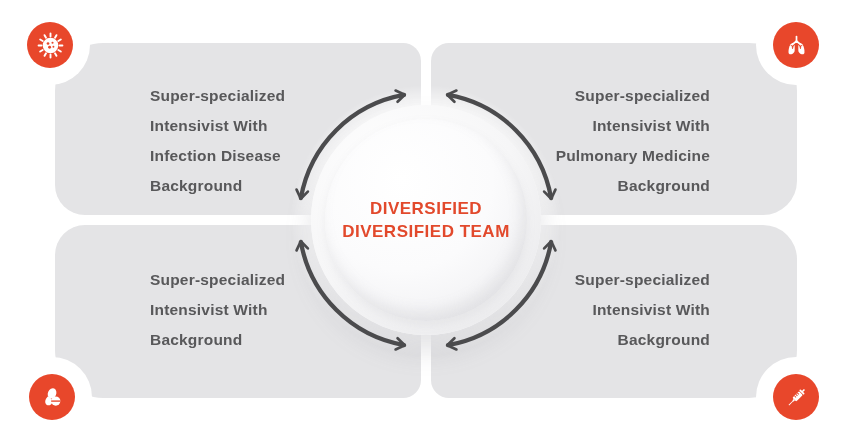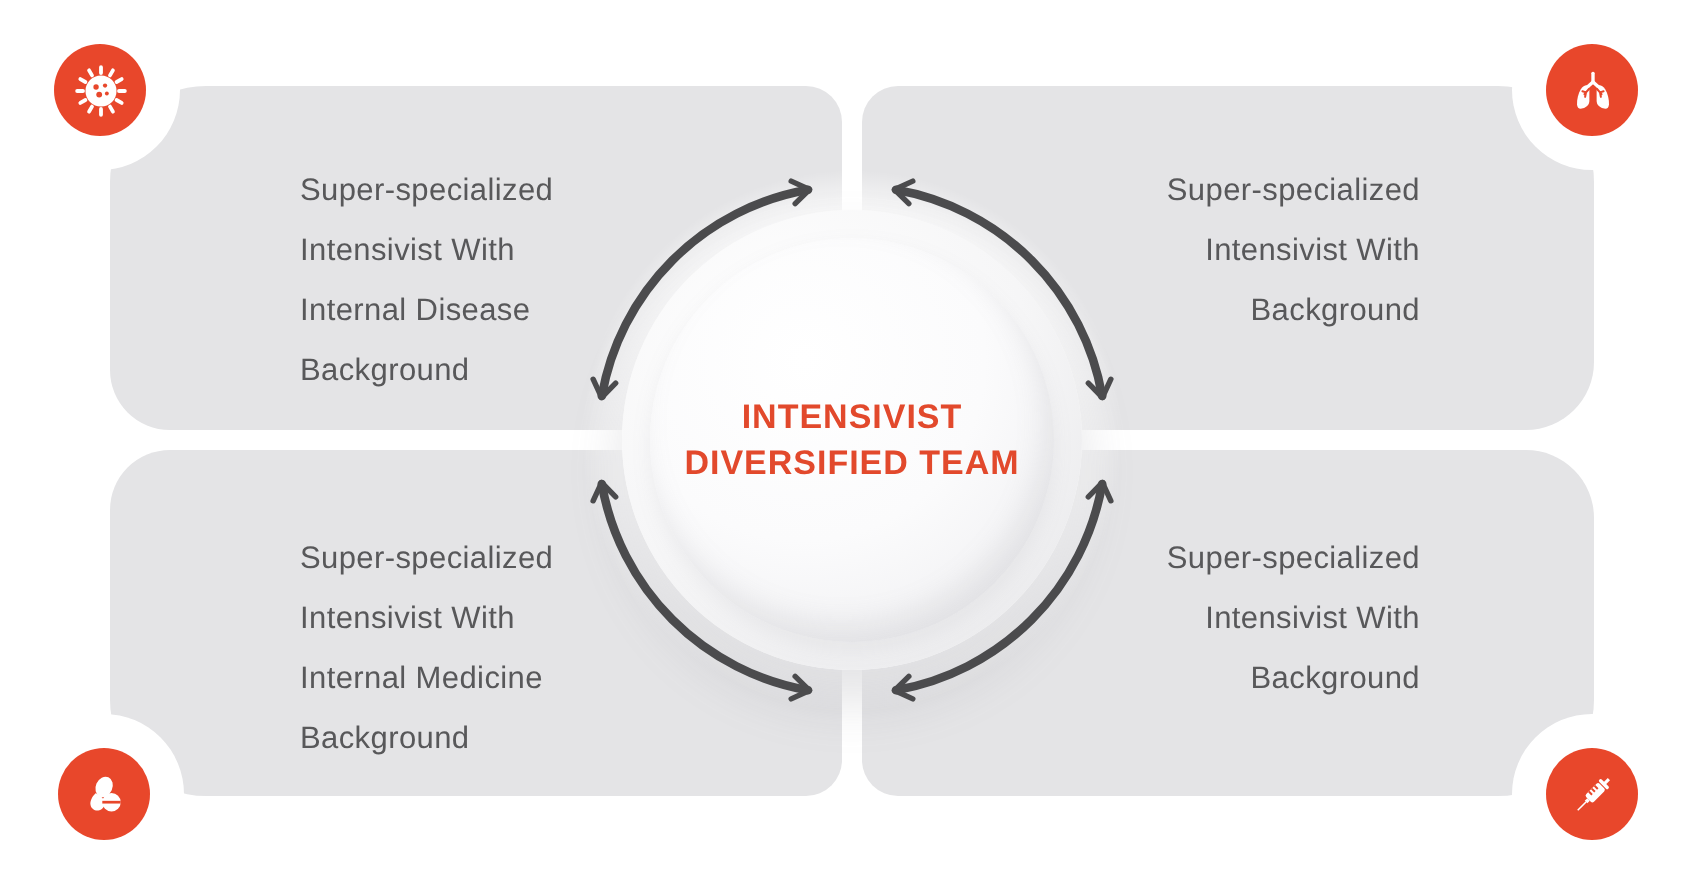--- a/index.html
+++ b/index.html
@@ -24,21 +24,21 @@
     display:flex;align-items:center;justify-content:center;z-index:2;
   }
   .badge svg{width:27px;height:27px;display:block;}
   .badge.tl{left:27px;top:22px;}
   .badge.tr{left:773px;top:22px;}
   .badge.bl{left:29px;top:374px;}
   .badge.br{left:773px;top:374px;}
 
   .quad-label{
     position:absolute;z-index:3;color:var(--heading-text,#58585A);
-    font-size:15.5px;font-weight:normal;line-height:30px;letter-spacing:.2px;
+    font-size:15.5px;font-weight:bold;line-height:30px;letter-spacing:.2px;
   }
   .quad-label span{display:block;}
   .quad-label.tl{left:150px;top:81px;text-align:left;}
   .quad-label.tr{right:142px;top:81px;text-align:right;}
   .quad-label.bl{left:150px;top:265px;text-align:left;}
   .quad-label.br{right:142px;top:265px;text-align:right;}
 
   .halo{
     position:absolute;left:291px;top:85px;width:270px;height:270px;border-radius:50%;
     background:radial-gradient(closest-side,#ffffff 80%,rgba(255,255,255,0) 100%);
@@ -109,45 +109,45 @@
         <path d="M9.6,8.6 L11.6,8.6 M9.6,10.4 L11.6,10.4 M9.6,12.2 L11.6,12.2" stroke="var(--accent,#E8472B)" stroke-width="0.9" fill="none"></path>
         <rect x="11.2" y="14.8" width="1.6" height="1.6" fill="#fff"></rect>
         <rect x="11.65" y="16.4" width="0.7" height="5.2" fill="#fff"></rect>
       </g>
     </svg>
   </div>
 
   <div class="quad-label tl">
     <span>Super-specialized</span>
     <span>Intensivist With</span>
-    <span>Internal Disease</span>
+    <span>Infection Disease</span>
     <span>Background</span>
   </div>
   <div class="quad-label tr">
     <span>Super-specialized</span>
     <span>Intensivist With</span>
+    <span>Pulmonary Medicine</span>
     <span>Background</span>
   </div>
   <div class="quad-label bl">
     <span>Super-specialized</span>
     <span>Intensivist With</span>
-    <span>Internal Medicine</span>
     <span>Background</span>
   </div>
   <div class="quad-label br">
     <span>Super-specialized</span>
     <span>Intensivist With</span>
     <span>Background</span>
   </div>
 
   <div class="halo"></div>
   <div class="sphere">
     <div class="sphere-inner">
       <div class="center-title">
-        <span>INTENSIVIST</span><br>
+        <span>DIVERSIFIED</span><br>
         <span>DIVERSIFIED TEAM</span>
       </div>
     </div>
   </div>
 
   <svg class="arrows" width="852" height="442" viewBox="0 0 852 442">
     <defs>
       <marker id="ah" viewBox="0 0 10 10" refX="6.5" refY="5" markerWidth="3.5" markerHeight="3.5" orient="auto-start-reverse" markerUnits="strokeWidth">
         <path d="M1.5,1.2 L7,5 L1.5,8.8" fill="none" stroke="var(--arrow,#4B4B4D)" stroke-width="1.8" stroke-linecap="round" stroke-linejoin="round"></path>
       </marker>

